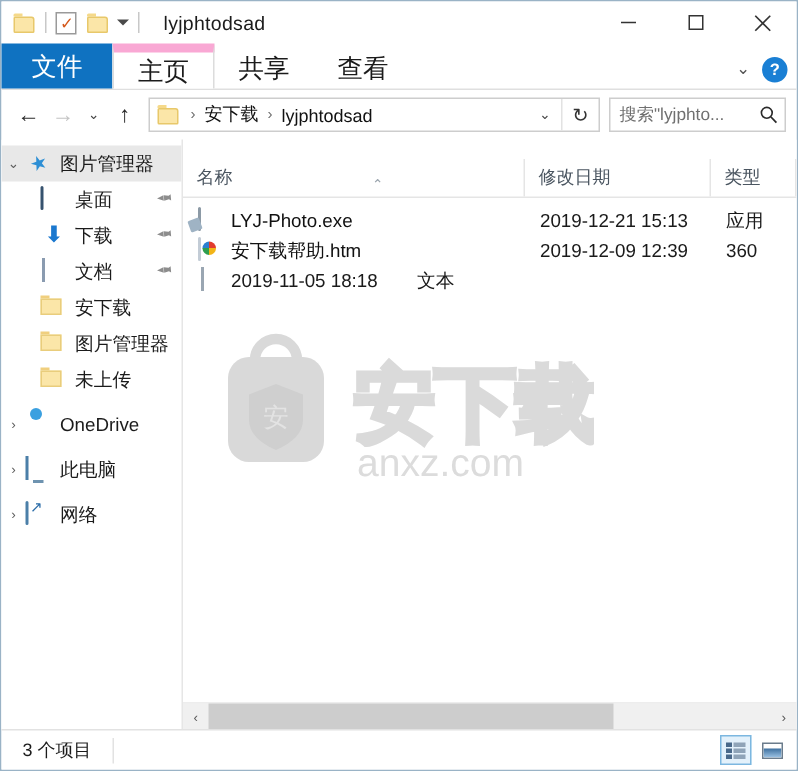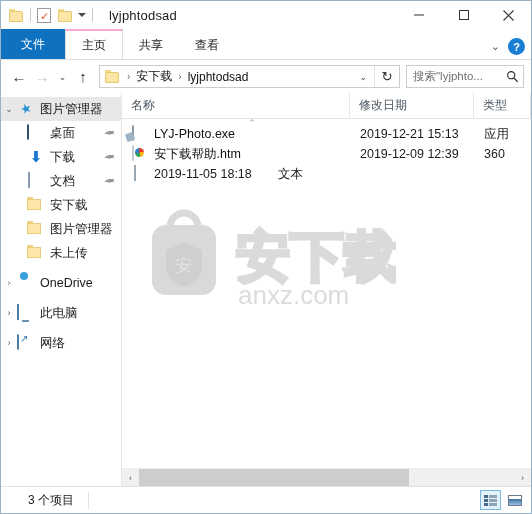--- a/index.html
+++ b/index.html
@@ -116,37 +116,37 @@
   }
   .tabs {
     display: flex;
     align-items: flex-end;
     height: 30px;
   }
   .tab {
     height: 28px;
     padding: 0 16px;
     display: flex; align-items: center;
-    font-size: 12px;
+    font-size: 17px;
     color: #1b1b1b;
     background: transparent;
     box-sizing: border-box;
     margin-top: 20px;
   }
   .tab.file {
     background: #0f72c1;
     color: #ffffff;
     padding: 0 20px;
     height: 30px;
   }
   .tab.home {
     background: #ffffff;
     border-left: 1px solid #dcdcdc;
     border-right: 1px solid #dcdcdc;
-    border-top: 2px solid #f9a8d4;
+    border-top: 6px solid #f9a8d4;
     height: 30px;
     text-align: right;
   }
   .ribbon-right {
     position: absolute;
     right: 6px; bottom: 4px;
     display: flex;
     align-items: center;
     gap: 8px;
   }
@@ -429,20 +429,21 @@
   }
   .colheaders {
     flex: 0 0 25px;
     height: 25px;
     display: flex;
     align-items: center;
     border-bottom: 1px solid #e5e5e5;
     background: #ffffff;
     font-size: 12px;
     color: #4a5560;
+    margin-top: 13px;
   }
   .col {
     height: 25px;
     display: flex;
     align-items: center;
     padding-left: 9px;
     box-sizing: border-box;
     border-right: 1px solid #e5e5e5;
     white-space: nowrap;
     overflow: hidden;
@@ -590,21 +591,20 @@
 
   
   .statusbar {
     flex: 0 0 26px;
     height: 26px;
     border-top: 1px solid #e2e2e2;
     display: flex;
     align-items: center;
     background: #ffffff;
     position: relative;
-    padding-left: 13px;
   }
   .status-text {
     font-size: 12px;
     color: #1b1b1b;
     padding-left: 14px;
     white-space: nowrap;
   }
   .status-sep {
     width: 1px; height: 17px;
     background: #e2e2e2;

